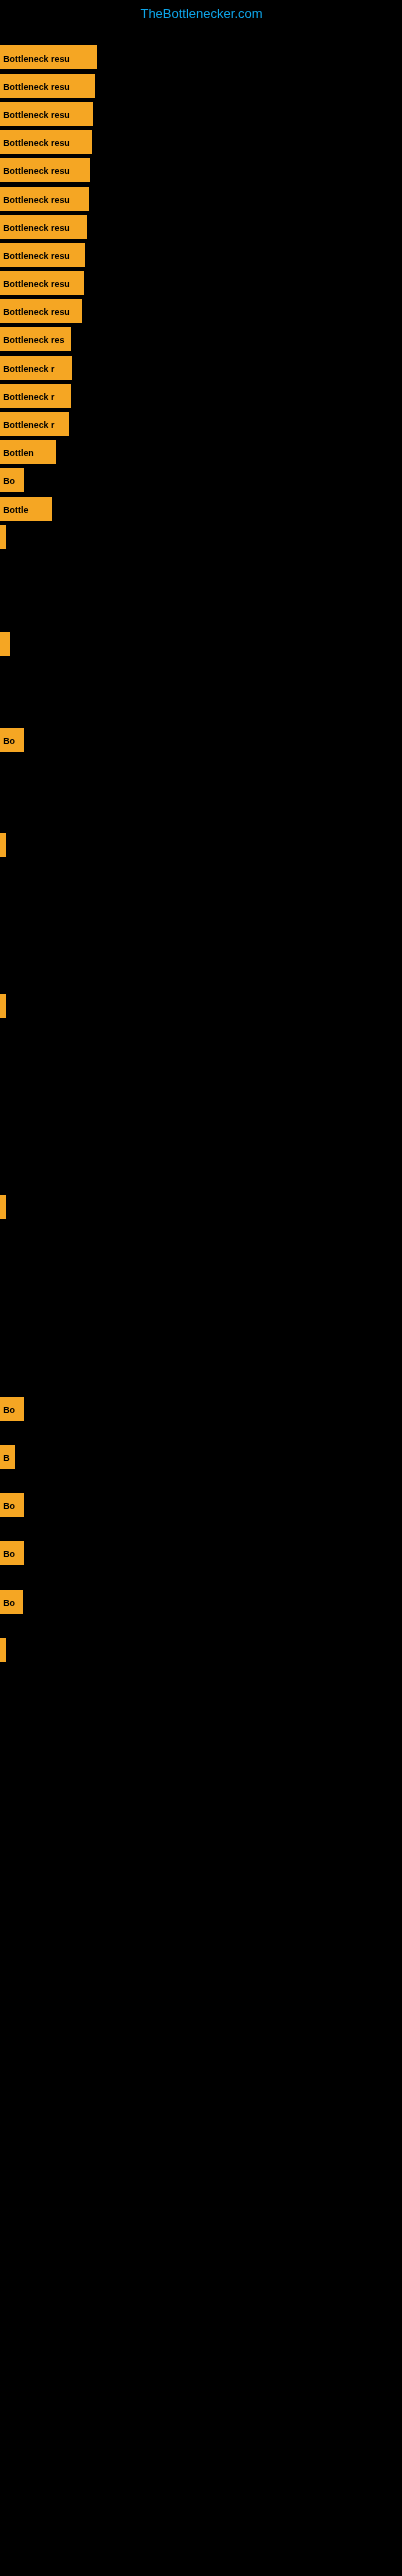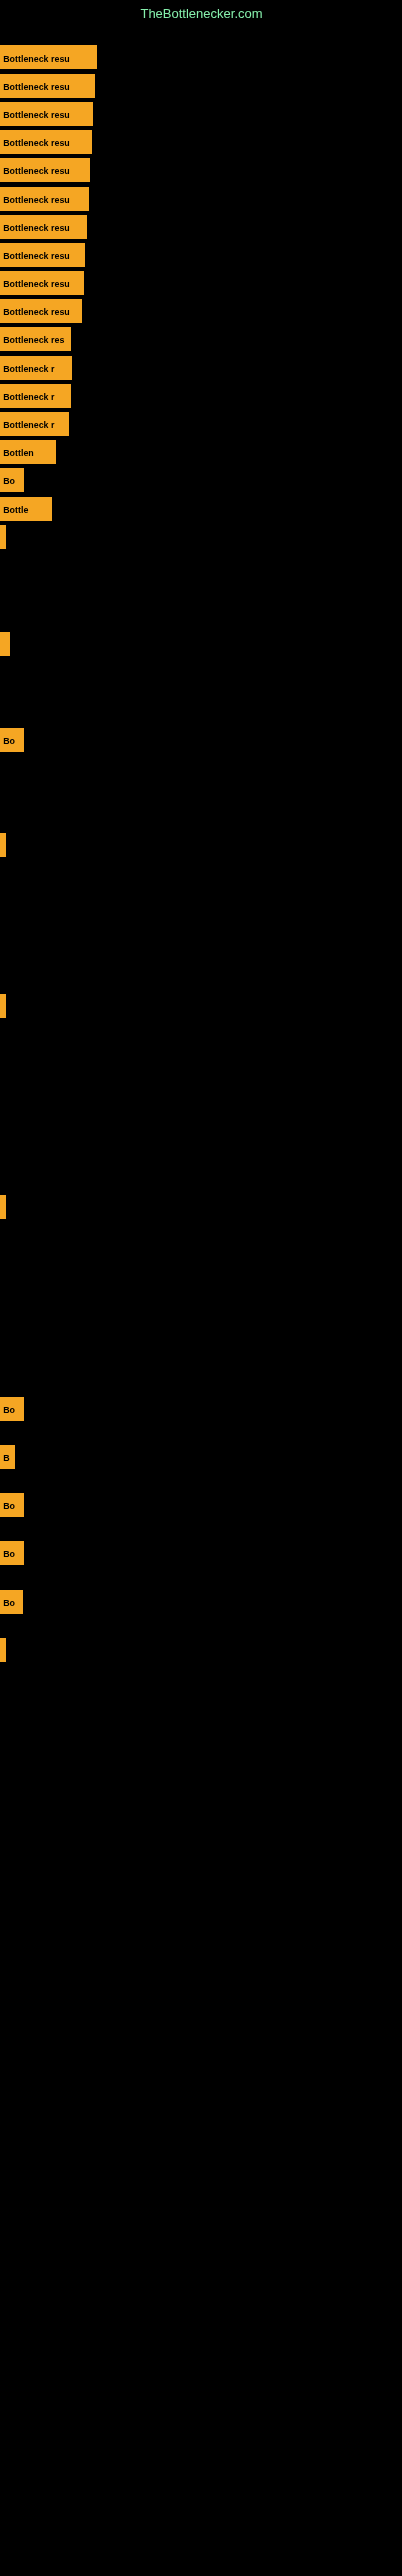--- a/index.html
+++ b/index.html
@@ -9,21 +9,21 @@
     }
     body {
       background-color: #000000;
       width: 403px;
       min-height: 2576px;
       font-family: Arial, sans-serif;
       position: relative;
     }
     #site-title {
       text-align: center;
-      color: #86efac;
+      color: #0ea5e9;
       font-size: 13px;
       padding: 6.4px 0;
     }
     .bar-container {
       position: absolute;
       left: 0;
       display: flex;
       align-items: center;
     }
     .bar-label {

